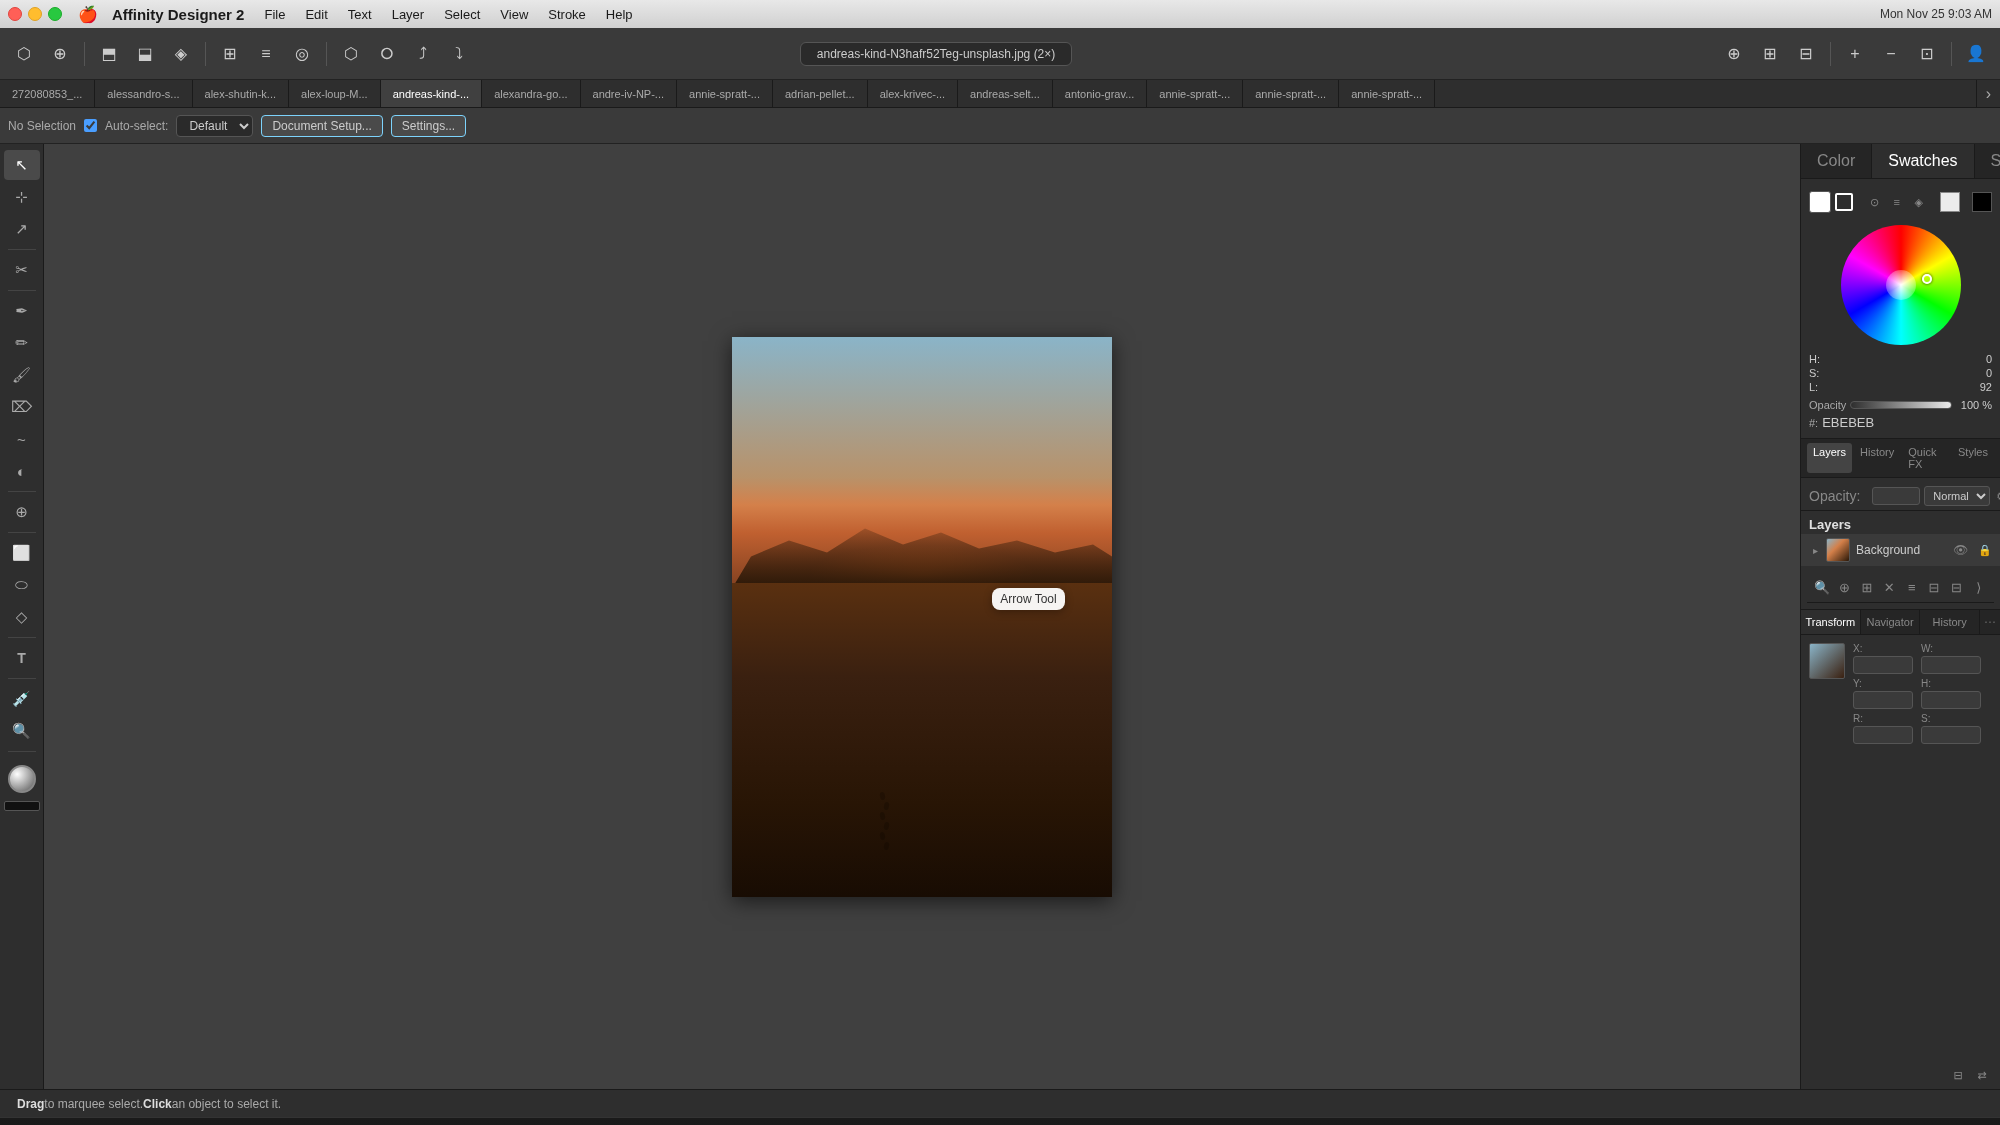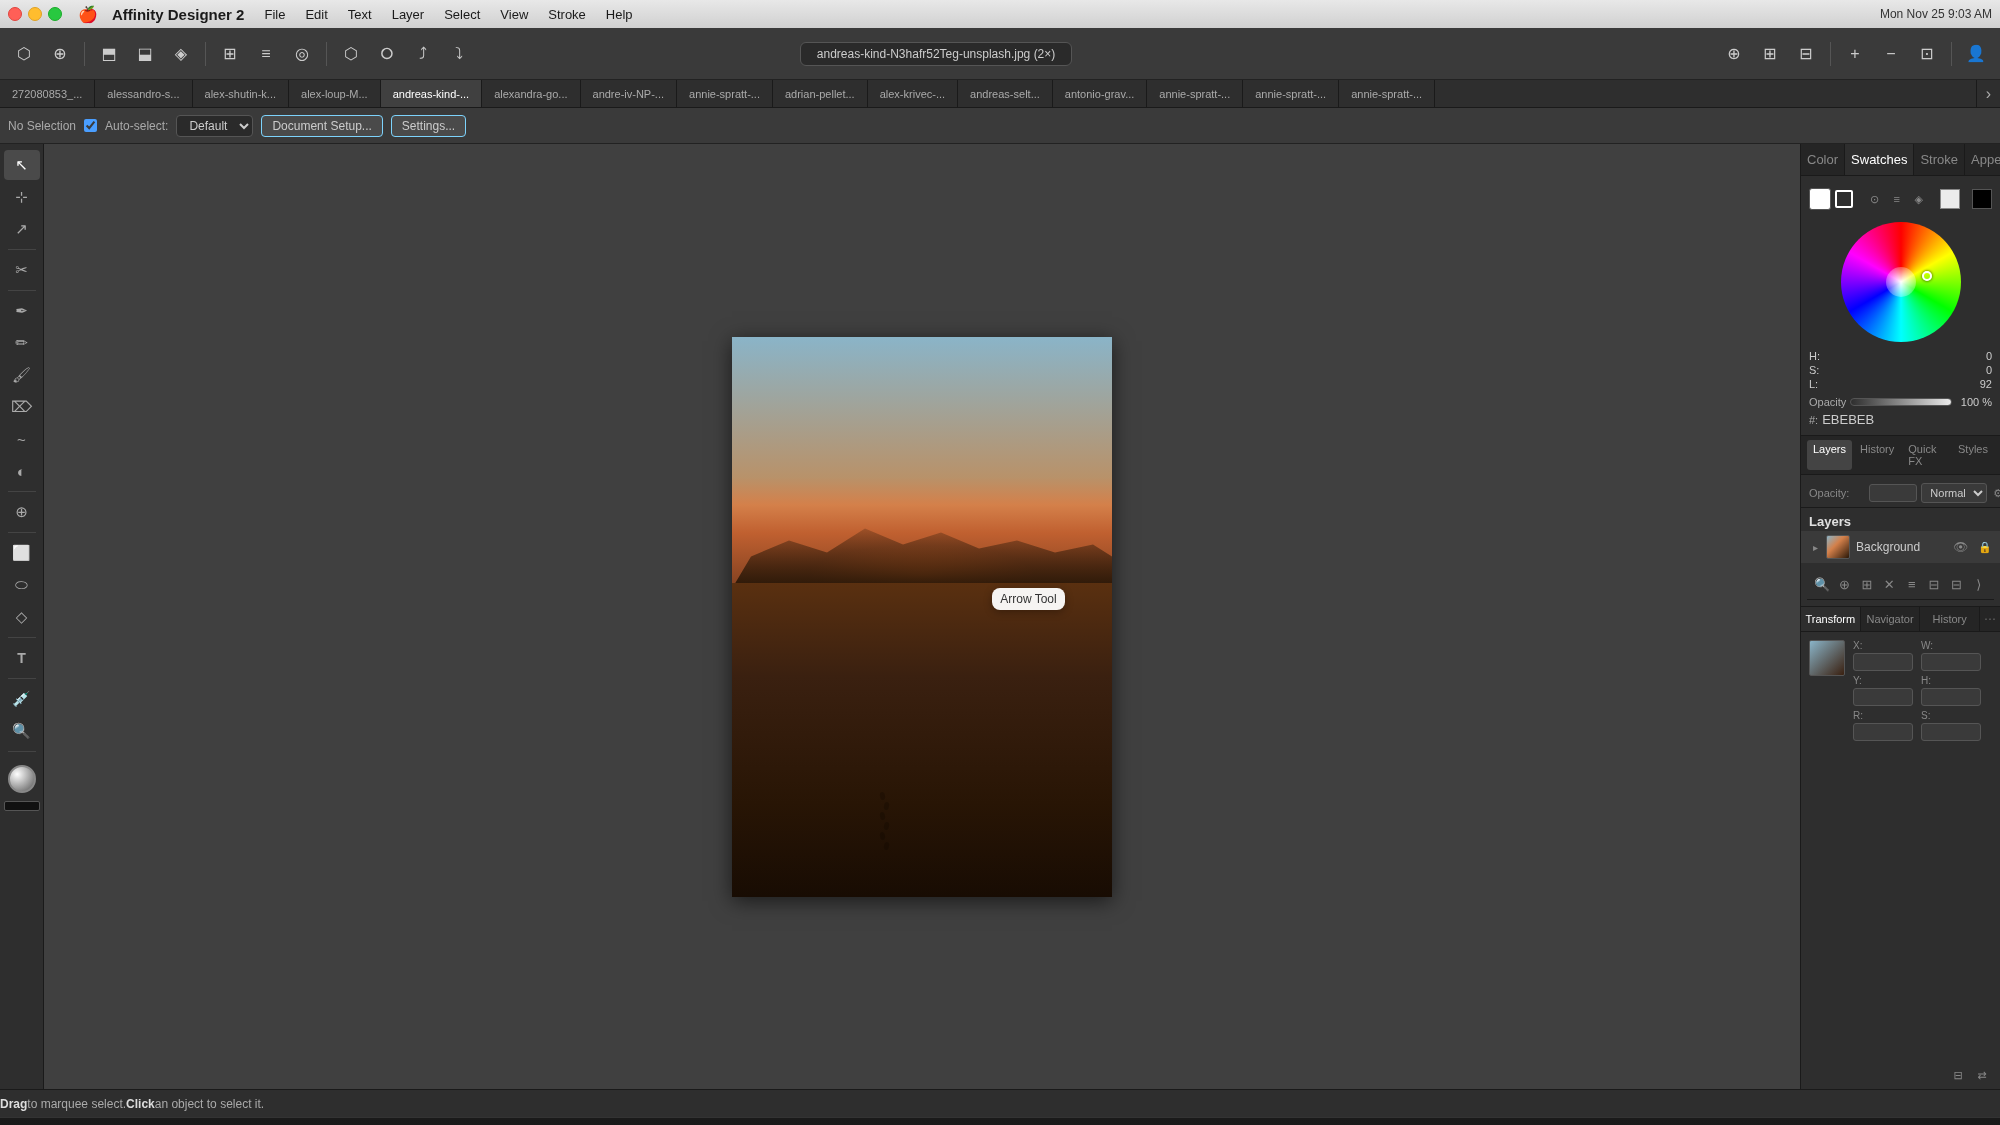--- a/index.html
+++ b/index.html
@@ -214,22 +214,22 @@
       flex-direction: column;
     }
     .panel-tabs {
       display: flex;
       background: #252525;
       border-bottom: 1px solid #1a1a1a;
     }
     .panel-tab {
       flex: 1;
       text-align: center;
-      padding: 8px 6px;
-      font-size: 13px;
+      padding: 8px 16px;
+      font-size: 16px;
       color: #888;
       cursor: pointer;
       border-right: 1px solid #1a1a1a;
     }
     .panel-tab:last-child { border-right: none; }
     .panel-tab.active { color: #fff; background: #2e2e2e; }
 
     
     #color-panel {
       padding: 8px;
@@ -364,21 +364,21 @@
     .tir-btn { width: 20px; height: 20px; display: flex; align-items: center; justify-content: center; color: #888; font-size: 11px; cursor: pointer; }
 
     
     #statusbar {
       width: 100%;
       height: 28px;
       background: #2e2e2e;
       border-top: 1px solid #1a1a1a;
       display: flex;
       align-items: center;
-      padding: 0 0;
+      padding: 0 17px;
       font-size: 12px;
       color: #aaa;
     }
     .status-bold { font-weight: 600; color: #ddd; }
 
     
     #dock {
       width: 100%;
       height: 84px;
       background: linear-gradient(to bottom, #1a1a1a, #111);
@@ -605,21 +605,21 @@
     </div>
 
     <div class="layers-tabs" style="display:flex;gap:2px;padding:4px 6px;background:#252525;border-bottom:1px solid #1a1a1a;">
       <div class="layers-tab active">Layers</div>
       <div class="layers-tab">History</div>
       <div class="layers-tab">Quick FX</div>
       <div class="layers-tab">Styles</div>
     </div>
 
     <div class="layer-blend-row" style="padding:4px 8px;background:#2e2e2e;border-bottom:1px solid #1a1a1a;">
-      <span style="font-size:11px;color:#888;margin-right:16px;">Opacity:</span>
+      <span style="font-size:14px;color:#888;margin-right:8px;">Opacity:</span>
       <input class="layer-opacity-input" value="" style="width: 48px;">
       <select class="layer-blend-select">
         <option>Normal</option>
       </select>
       <div style="display:flex;gap:2px;">
         <div style="font-size:11px;color:#888;cursor:pointer;padding:2px;">⚙</div>
         <div style="font-size:11px;color:#888;cursor:pointer;padding:2px;">+</div>
       </div>
     </div>
 

